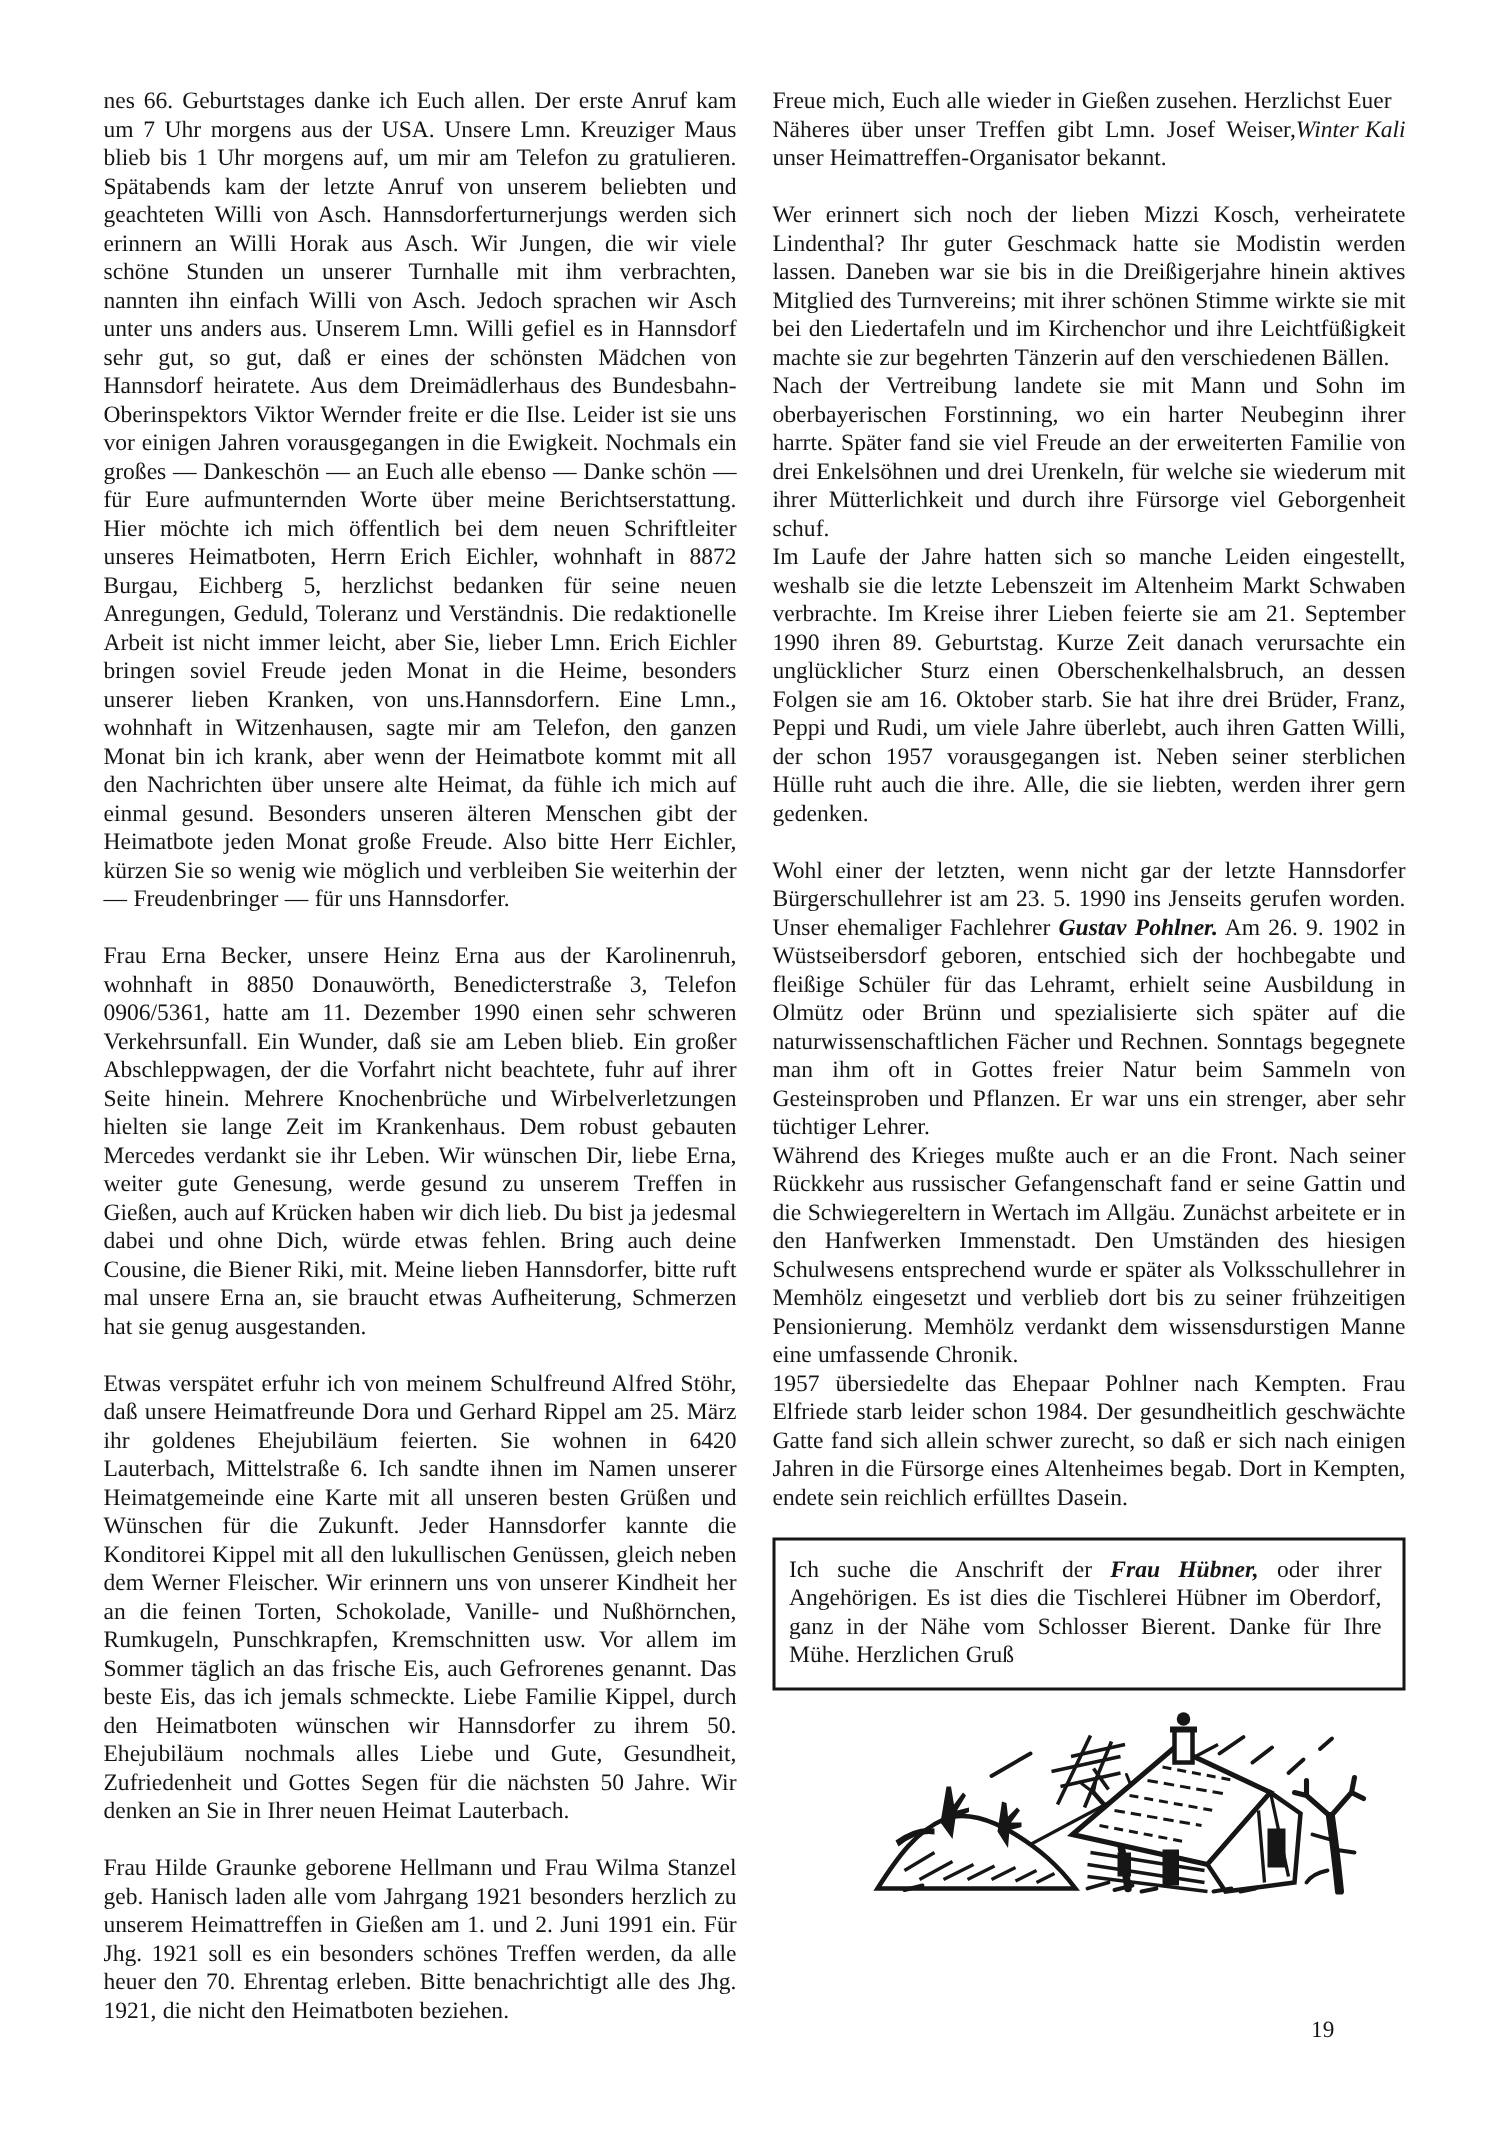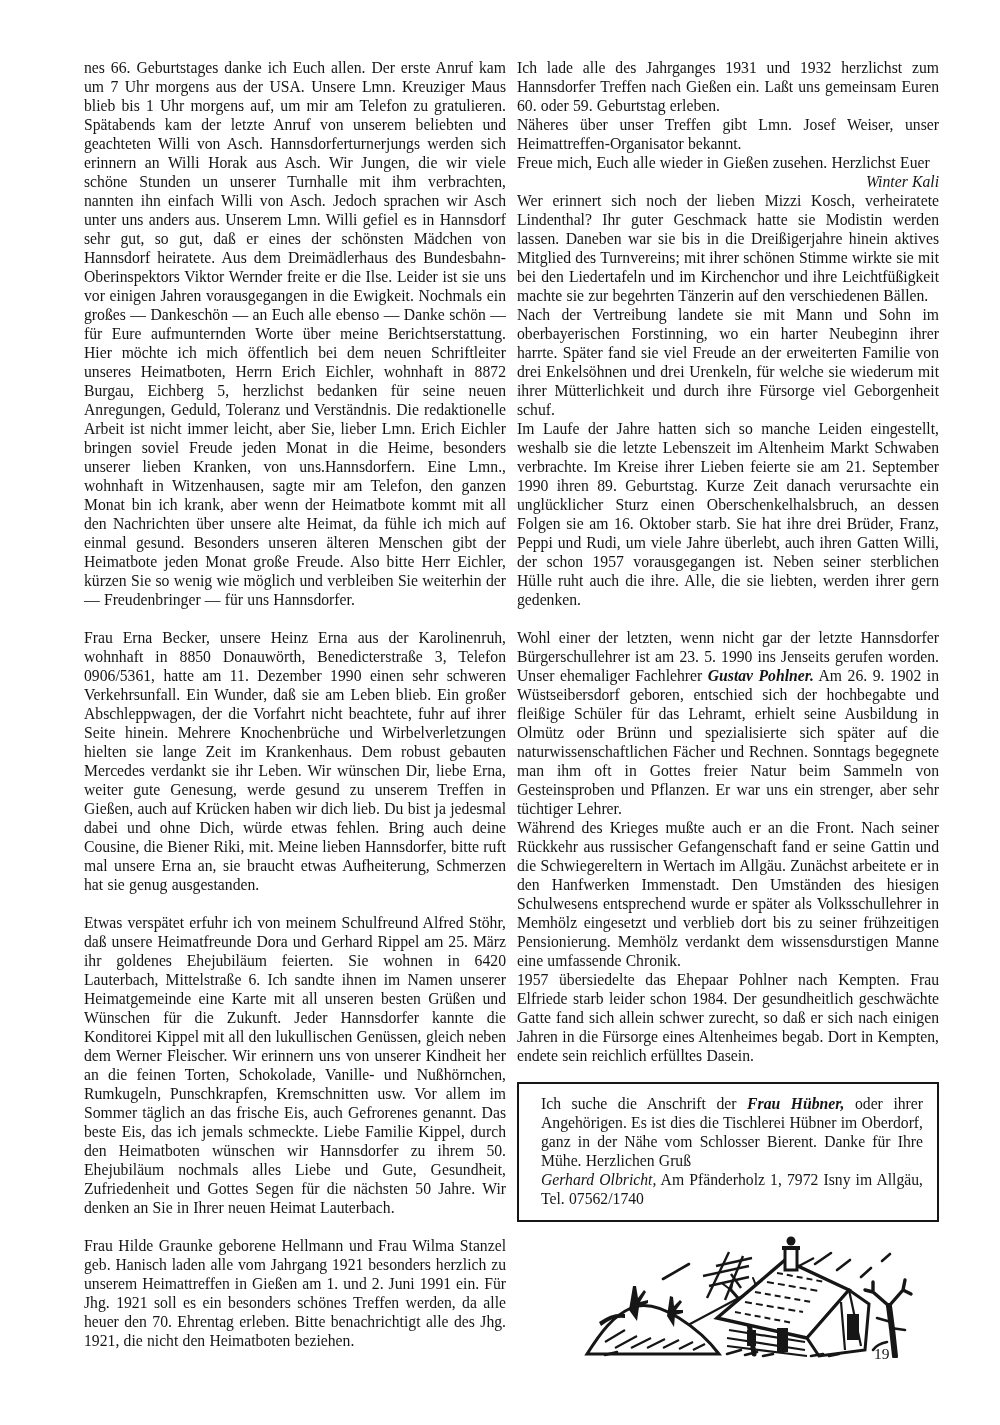--- a/index.html
+++ b/index.html
@@ -11,44 +11,45 @@
   }
   .sheet {
     position: relative;
     width: 1000px;
     height: 1425px;
     background: #ffffff;
     overflow: hidden;
   }
   .columns {
     position: absolute;
-    left: 84px;
+    left: 68px;
     top: 58px;
     width: 869px;
     display: flex;
-    gap: 11px;
+    gap: 24px;
+    justify-content: flex-end;
   }
   .col {
     width: 422px;
     font-size: 15.7px;
     line-height: 19px;
     text-align: justify;
     hyphens: auto;
     -webkit-hyphens: auto;
     word-spacing: 0.02em;
   }
   .block { margin: 0 0 19px 0; }
   .block:last-child { margin-bottom: 0; }
   p { margin: 0; }
   .b { font-weight: bold; font-style: italic; }
   .i { font-style: italic; }
   .sig { float: right; font-style: italic; }
   .notice-box {
     border: 2px solid #161616;
-    padding: 10px 14px 12px 22px;
+    padding: 10px 14px 12px 9px;
     margin-top: 17px;
   }
   .notice-box .block { margin-bottom: 0; }
   .illustration {
     margin: 14px 8px 0 62px;
     width: 345px;
   }
   .page-number {
     position: absolute;
     left: 874px;
@@ -74,40 +75,38 @@
           <p><span>Etwas verspätet erfuhr ich von meinem Schulfreund Alfred Stöhr, daß unsere Heimatfreunde Dora und Gerhard Rippel am 25. März ihr goldenes Ehejubiläum feierten. Sie wohnen in 6420 Lauterbach, Mittelstraße 6. Ich sandte ihnen im Namen unserer Heimatgemeinde eine Karte mit all unseren besten Grüßen und Wünschen für die Zukunft. Jeder Hannsdorfer kannte die Konditorei Kippel mit all den lukullischen Genüssen, gleich neben dem Werner Fleischer. Wir erinnern uns von unserer Kindheit her an die feinen Torten, Schokolade, Vanille- und Nußhörnchen, Rumkugeln, Punschkrapfen, Kremschnitten usw. Vor allem im Sommer täglich an das frische Eis, auch Gefrorenes genannt. Das beste Eis, das ich jemals schmeckte. Liebe Familie Kippel, durch den Heimatboten wünschen wir Hannsdorfer zu ihrem 50. Ehejubiläum nochmals alles Liebe und Gute, Gesundheit, Zufriedenheit und Gottes Segen für die nächsten 50 Jahre. Wir denken an Sie in Ihrer neuen Heimat Lauterbach.</span></p>
         </div>
         <div class="block">
           <p><span>Frau Hilde Graunke geborene Hellmann und Frau Wilma Stanzel geb. Hanisch laden alle vom Jahrgang 1921 besonders herzlich zu unserem Heimattreffen in Gießen am 1. und 2. Juni 1991 ein. Für Jhg. 1921 soll es ein besonders schönes Treffen werden, da alle heuer den 70. Ehrentag erleben. Bitte benachrichtigt alle des Jhg. 1921, die nicht den Heimatboten beziehen.</span></p>
         </div>
       </div>
 
     <div class="col">
       <div>
           <div class="block">
-            <p><span>Ich lade alle des Jahrganges 1931 und 1932 herzlichst zum Hannsdorfer Treffen nach Gießen ein. Laßt uns gemeinsam Euren 60. oder 59. Geburtstag erleben.</span></p>
+            <p><span>Freue mich, Euch alle wieder in Gießen zusehen. Herzlichst Euer </span><span class="i sig">Winter Kali</span></p>
             <p><span>Näheres über unser Treffen gibt Lmn. Josef Weiser, unser Heimattreffen-Organisator bekannt.</span></p>
-            <p><span>Freue mich, Euch alle wieder in Gießen zusehen. Herzlichst Euer </span><span class="i sig">Winter Kali</span></p>
           </div>
           <div class="block">
             <p><span>Wer erinnert sich noch der lieben Mizzi Kosch, verheiratete Lindenthal? Ihr guter Geschmack hatte sie Modistin werden lassen. Daneben war sie bis in die Dreißigerjahre hinein aktives Mitglied des Turnvereins; mit ihrer schönen Stimme wirkte sie mit bei den Liedertafeln und im Kirchenchor und ihre Leichtfüßigkeit machte sie zur begehrten Tänzerin auf den verschiedenen Bällen.</span></p>
             <p><span>Nach der Vertreibung landete sie mit Mann und Sohn im oberbayerischen Forstinning, wo ein harter Neubeginn ihrer harrte. Später fand sie viel Freude an der erweiterten Familie von drei Enkelsöhnen und drei Urenkeln, für welche sie wiederum mit ihrer Mütterlichkeit und durch ihre Fürsorge viel Geborgenheit schuf.</span></p>
             <p><span>Im Laufe der Jahre hatten sich so manche Leiden eingestellt, weshalb sie die letzte Lebenszeit im Altenheim Markt Schwaben verbrachte. Im Kreise ihrer Lieben feierte sie am 21. September 1990 ihren 89. Geburtstag. Kurze Zeit danach verursachte ein unglücklicher Sturz einen Oberschenkelhalsbruch, an dessen Folgen sie am 16. Oktober starb. Sie hat ihre drei Brüder, Franz, Peppi und Rudi, um viele Jahre überlebt, auch ihren Gatten Willi, der schon 1957 vorausgegangen ist. Neben seiner sterblichen Hülle ruht auch die ihre. Alle, die sie liebten, werden ihrer gern gedenken.</span></p>
           </div>
           <div class="block">
             <p><span>Wohl einer der letzten, wenn nicht gar der letzte Hannsdorfer Bürgerschullehrer ist am 23. 5. 1990 ins Jenseits gerufen worden. Unser ehemaliger Fachlehrer </span><span class="b">Gustav Pohlner.</span><span> Am 26. 9. 1902 in Wüstseibersdorf geboren, entschied sich der hochbegabte und fleißige Schüler für das Lehramt, erhielt seine Ausbildung in Olmütz oder Brünn und spezialisierte sich später auf die naturwissenschaftlichen Fächer und Rechnen. Sonntags begegnete man ihm oft in Gottes freier Natur beim Sammeln von Gesteinsproben und Pflanzen. Er war uns ein strenger, aber sehr tüchtiger Lehrer.</span></p>
             <p><span>Während des Krieges mußte auch er an die Front. Nach seiner Rückkehr aus russischer Gefangenschaft fand er seine Gattin und die Schwiegereltern in Wertach im Allgäu. Zunächst arbeitete er in den Hanfwerken Immenstadt. Den Umständen des hiesigen Schulwesens entsprechend wurde er später als Volksschullehrer in Memhölz eingesetzt und verblieb dort bis zu seiner frühzeitigen Pensionierung. Memhölz verdankt dem wissensdurstigen Manne eine umfassende Chronik.</span></p>
             <p><span>1957 übersiedelte das Ehepaar Pohlner nach Kempten. Frau Elfriede starb leider schon 1984. Der gesundheitlich geschwächte Gatte fand sich allein schwer zurecht, so daß er sich nach einigen Jahren in die Fürsorge eines Altenheimes begab. Dort in Kempten, endete sein reichlich erfülltes Dasein.</span></p>
           </div>
         </div>
 
       <div class="notice-box">
           <div class="block">
             <p><span>Ich suche die Anschrift der </span><span class="b">Frau Hübner,</span><span> oder ihrer Angehörigen. Es ist dies die Tischlerei Hübner im Oberdorf, ganz in der Nähe vom Schlosser Bierent. Danke für Ihre Mühe. Herzlichen Gruß</span></p>
-            <p><span class="i">Gerhard Olbricht,</span><span> Am Pfänderholz 1, 7972 Isny im Allgäu, Tel. 07562/1740</span></p>
           </div>
         </div>
 
       <div class="illustration">
         <svg viewBox="0 0 345 122" width="345" height="122" xmlns="http://www.w3.org/2000/svg">
 
           <g stroke="#161616" stroke-width="2.6" stroke-linecap="round" fill="none">
             <path d="M236 28 l16 -11"></path>
             <path d="M258 34 l13 -10"></path>
             <path d="M282 41 l10 -9"></path>

